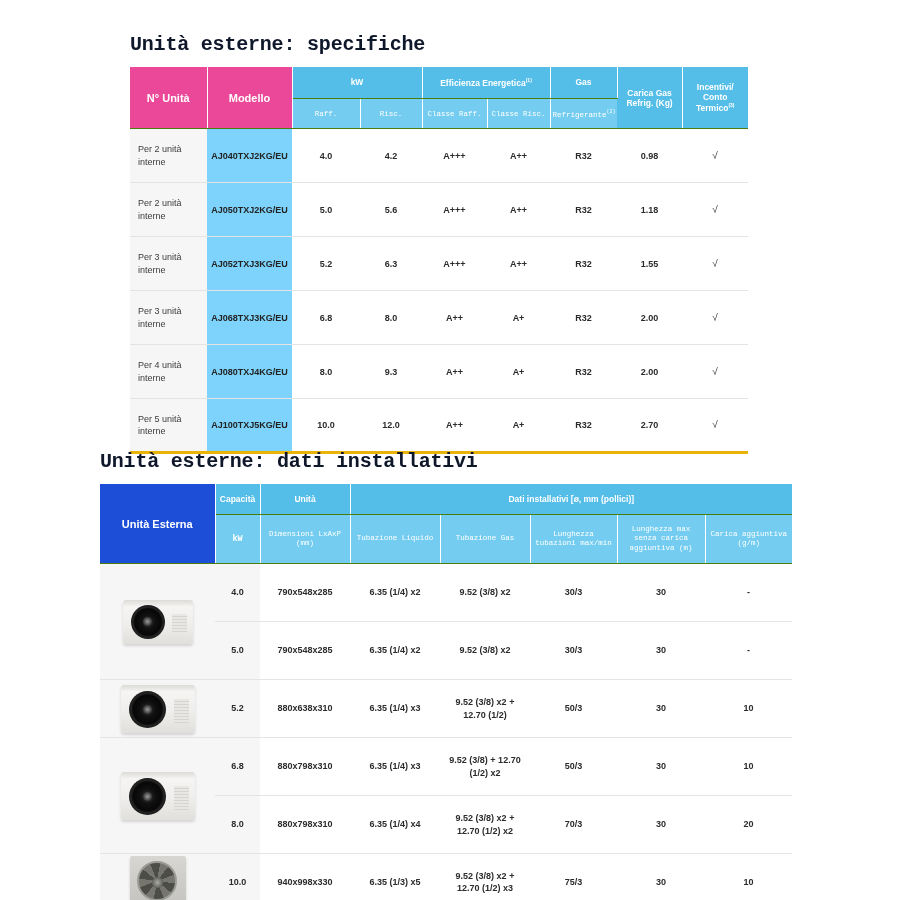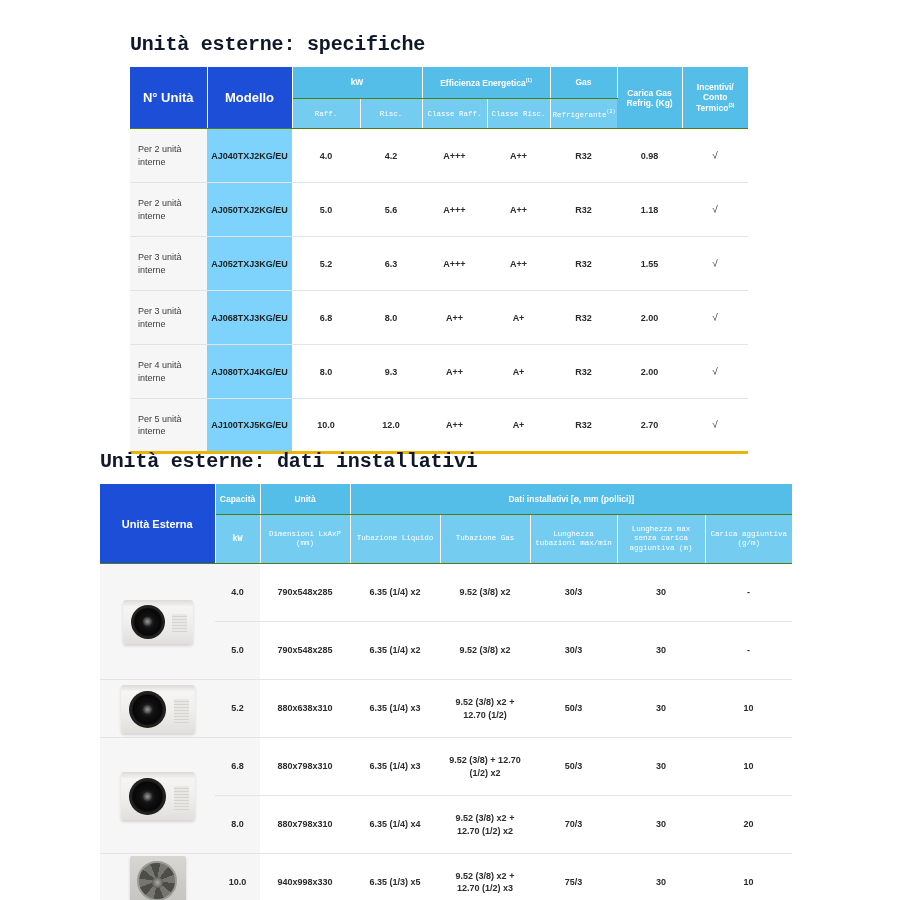--- a/index.html
+++ b/index.html
@@ -11,21 +11,21 @@
   #sec1 { position:absolute; left:130px; top:33px; width:618px; }
   #sec2 { position:absolute; left:100px; top:450px; width:692px; }
 
   table { border-collapse:collapse; table-layout:fixed; width:100%; }
 
   
   th { font-weight:normal; color:#fff; text-align:center; vertical-align:middle;
        border-right:1px solid #fff; border-bottom:1px solid #4d7c0f; padding:10px 2px; }
   th:last-child { border-right:none; }
   .hm  { background:#54bde8; font-size:8.5px; font-weight:bold; }      
-  .hl  { background:#1d4ed8; font-size:13px; font-weight:bold; }      
+  .hl  { background:#ec4899; font-size:11px; font-weight:bold; }      
   .hl2 { background:#1d4ed8; font-size:11px; font-weight:bold; }      
   .hs  { background:#74cdf0; font-size:7.5px; font-weight:normal;font-family:Liberation Mono, monospace; }    
   .hs.bold { font-weight:bold; font-size:8.5px; }
   sup { font-size:5px; vertical-align:super; }
 
   .t1 thead tr.band-top th { height:17px; }
   .t1 thead tr.band-sub th { height:16px; }
   .t2 thead tr.band-top th { height:17px; }
   .t2 thead tr.band-sub th { height:22px; line-height:1.25; }
 

